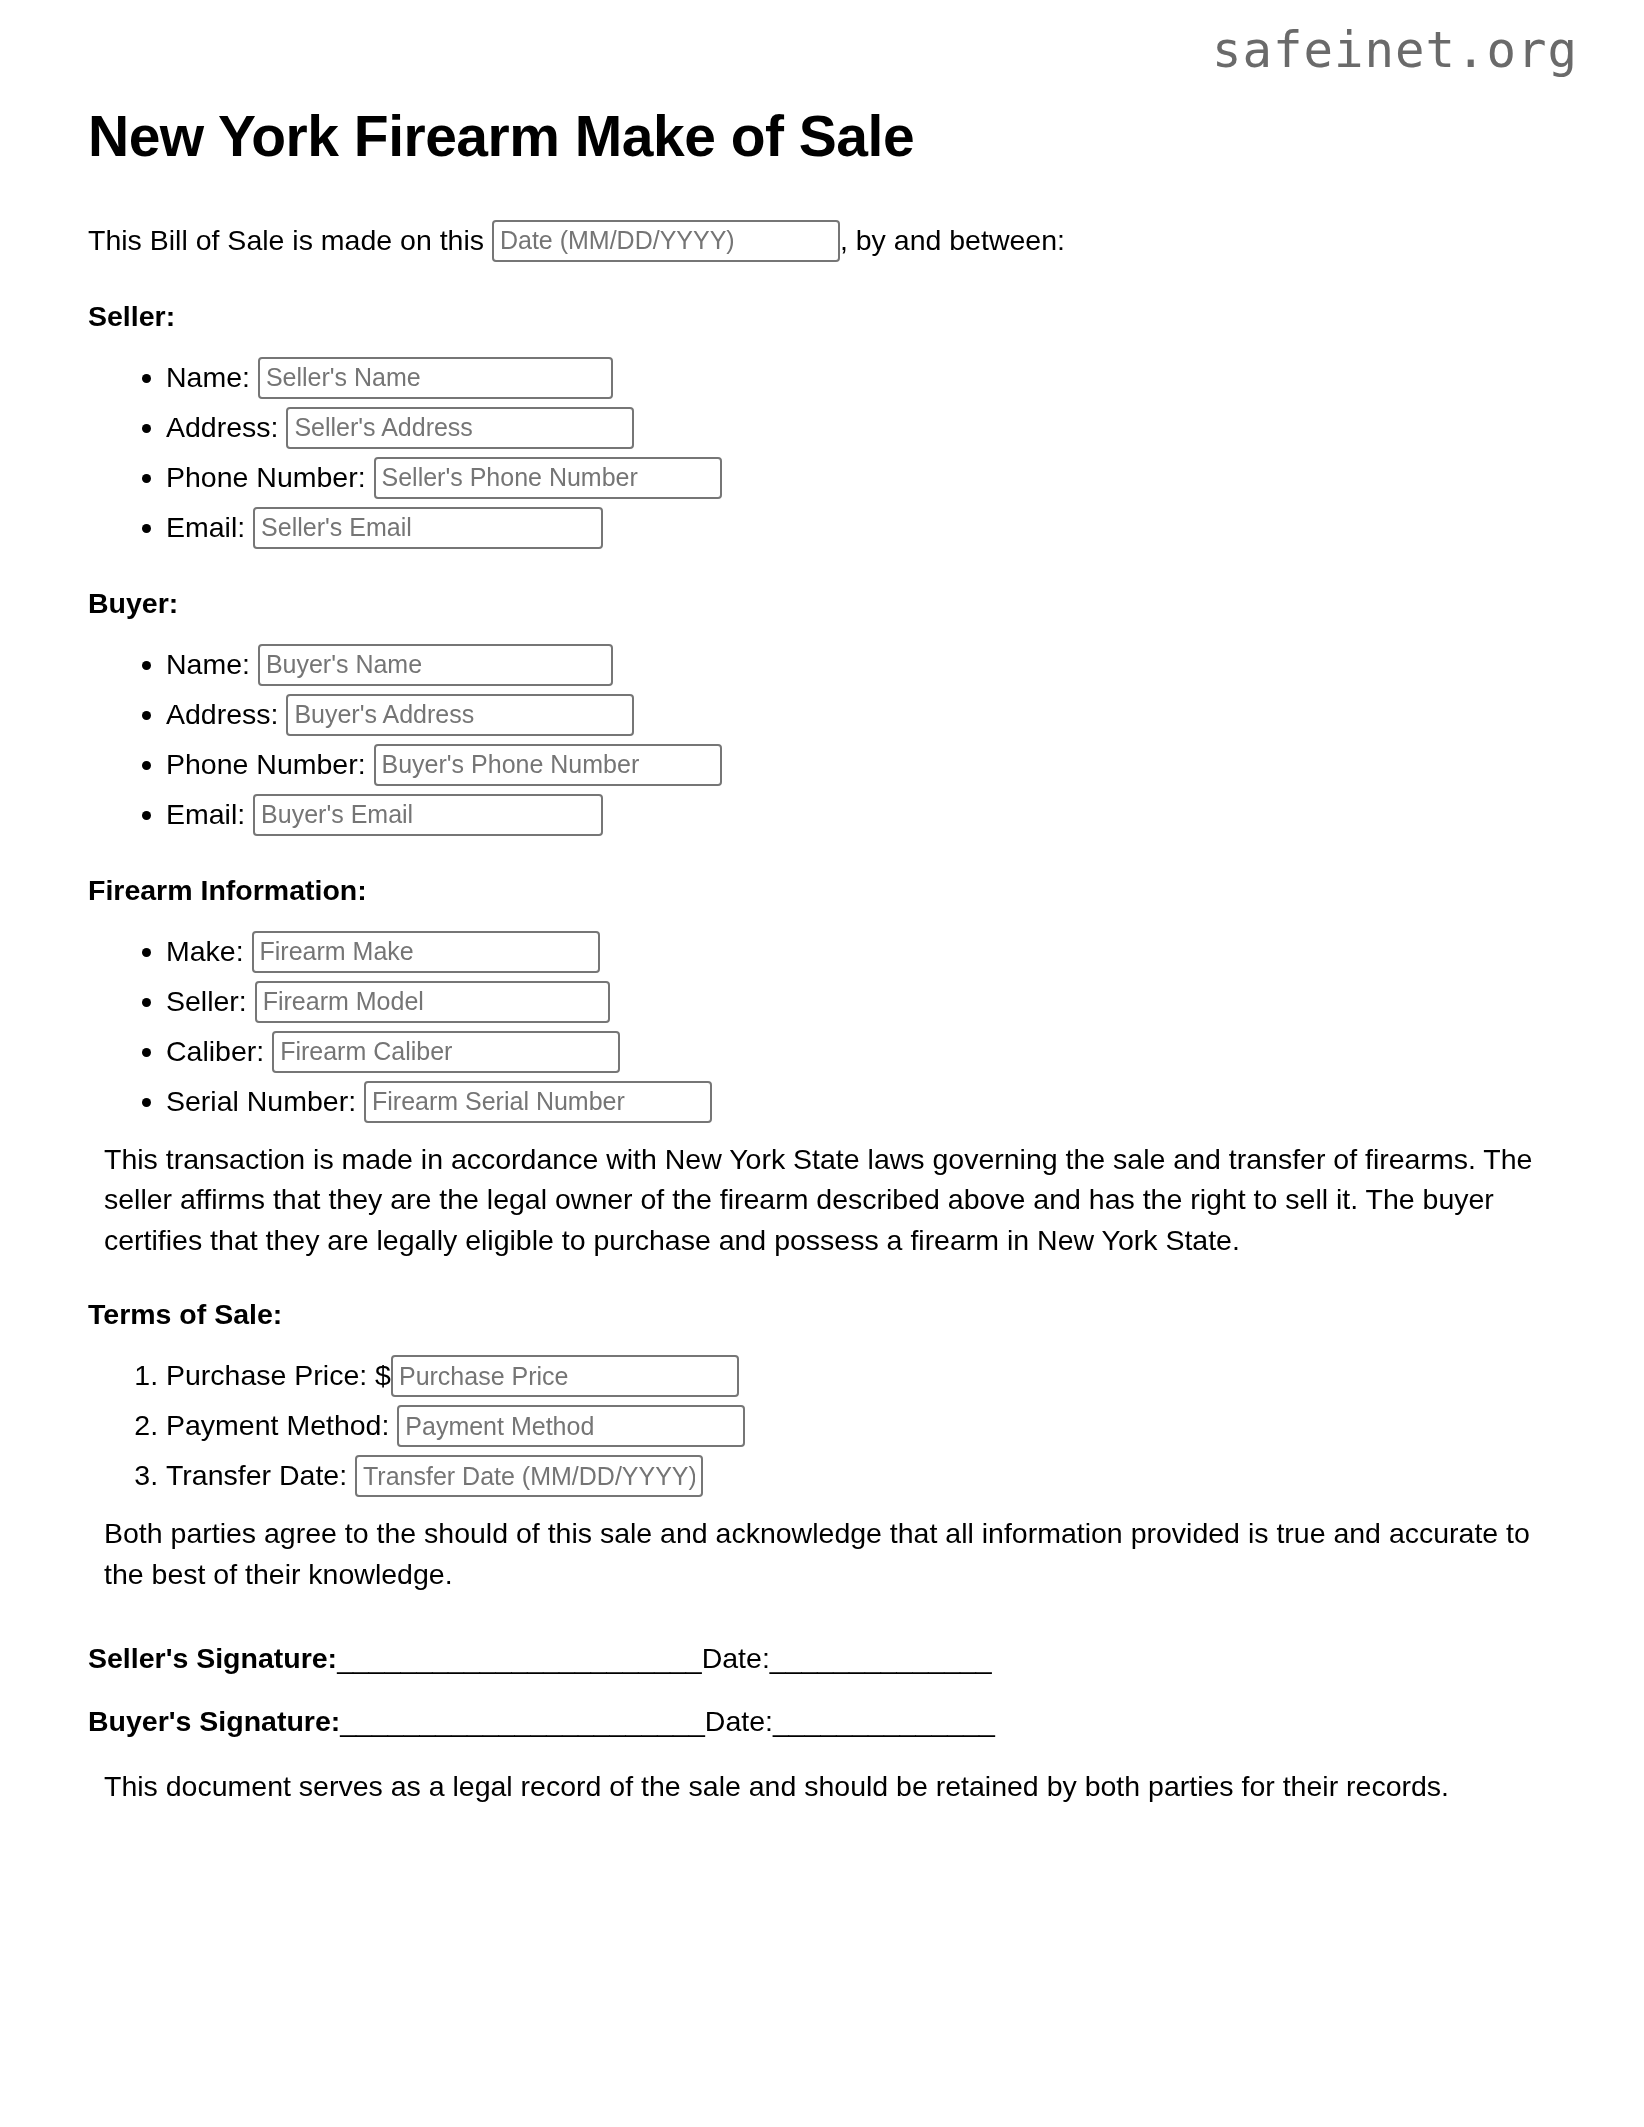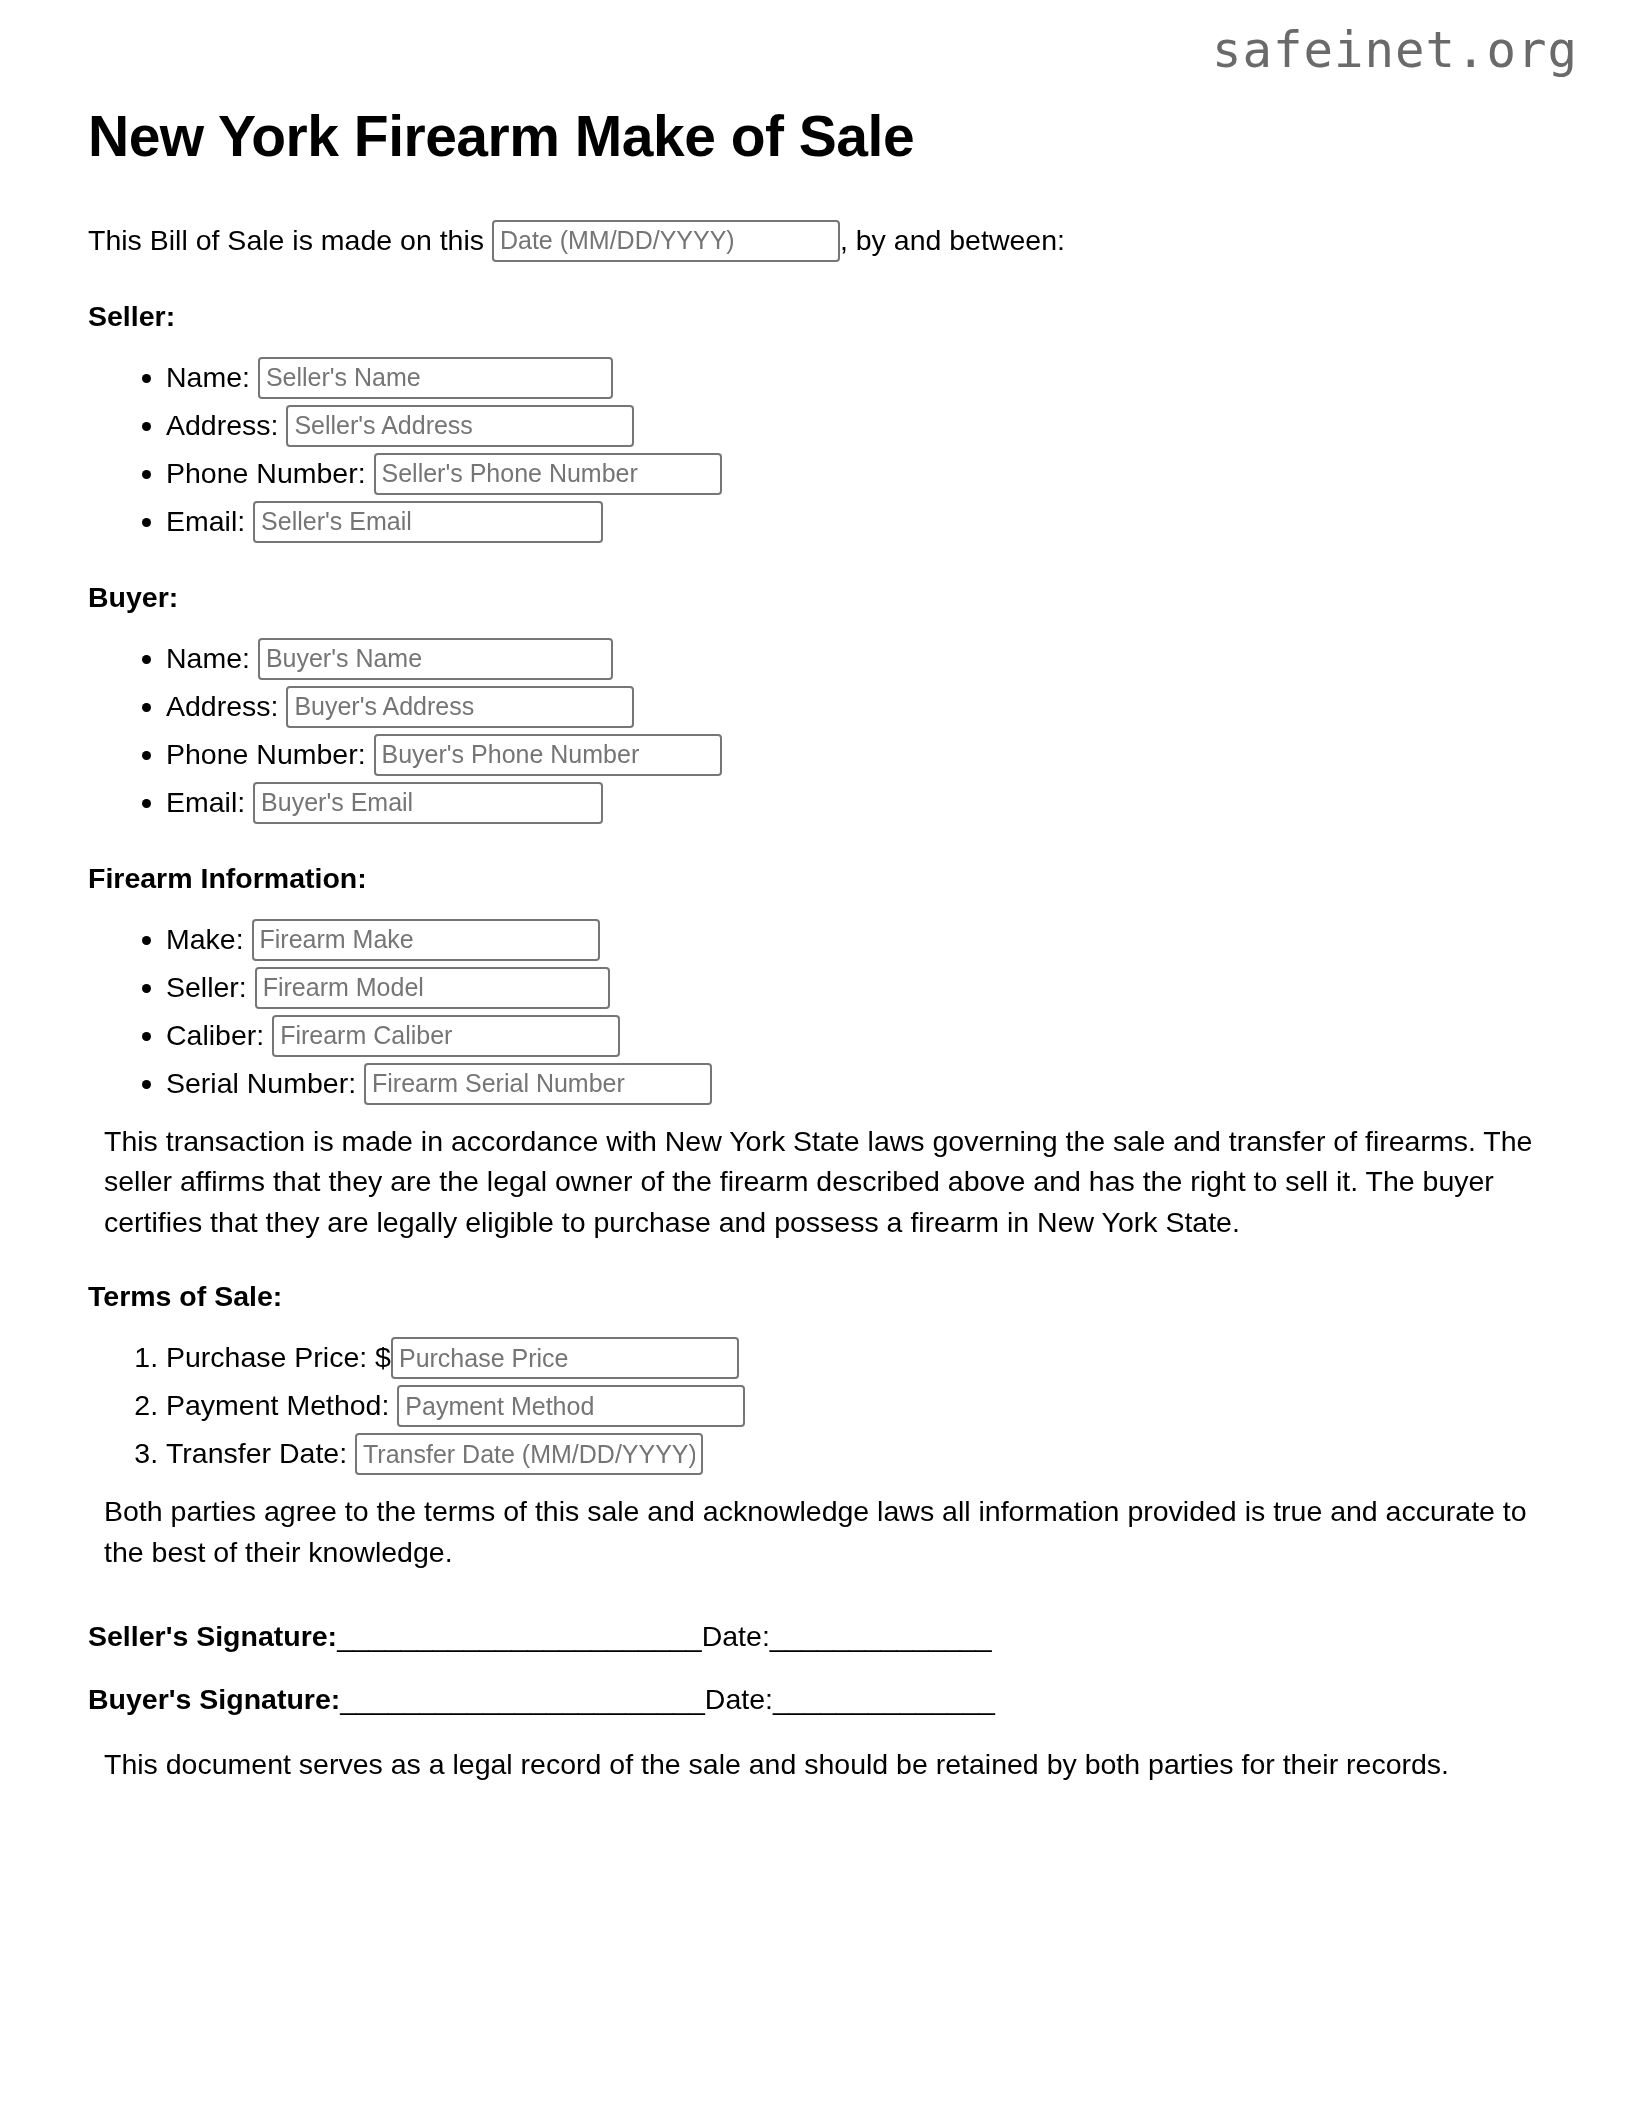--- a/index.html
+++ b/index.html
@@ -78,21 +78,21 @@
   ul.field-list, ol.field-list {
     margin: 22px 0 0 0;
     padding-left: 78px;
     list-style-position: outside;
   }
   ul.field-list { list-style-type: disc; }
   ol.field-list { list-style-type: decimal; }
   ul.field-list > li, ol.field-list > li {
     font-size: 28.5px;
     line-height: 1.12;
-    margin: 0 0 6px 0;
+    margin: 8px 0 6px 0;
     display: list-item;
   }
   li .row {
     display: flex;
     align-items: center;
     white-space: nowrap;
   }
   li .lbl { white-space: pre; }
 
   
@@ -270,21 +270,21 @@
       </span>
     </li>
     <li>
       <span class="row">
         <span class="lbl">Transfer Date: </span>
         <input class="tf w-tdate" type="text" placeholder="Transfer Date (MM/DD/YYYY)" style="">
       </span>
     </li>
   </ol>
 
-  <p class="para body-para2">Both parties agree to the terms of this sale and acknowledge laws all information provided is true and accurate to the best of their knowledge.</p>
+  <p class="para body-para2">Both parties agree to the should of this sale and acknowledge that all information provided is true and accurate to the best of their knowledge.</p>
 
   <div class="sig-block">
     <div class="sig-row">
       <span class="sig-label">Seller's Signature:</span>
       <span class="rule"> _______________________ </span>
       <span class="date-label">Date:</span>
       <span class="rule"> ______________</span>
     </div>
     <div class="sig-row">
       <span class="sig-label">Buyer's Signature:</span>

